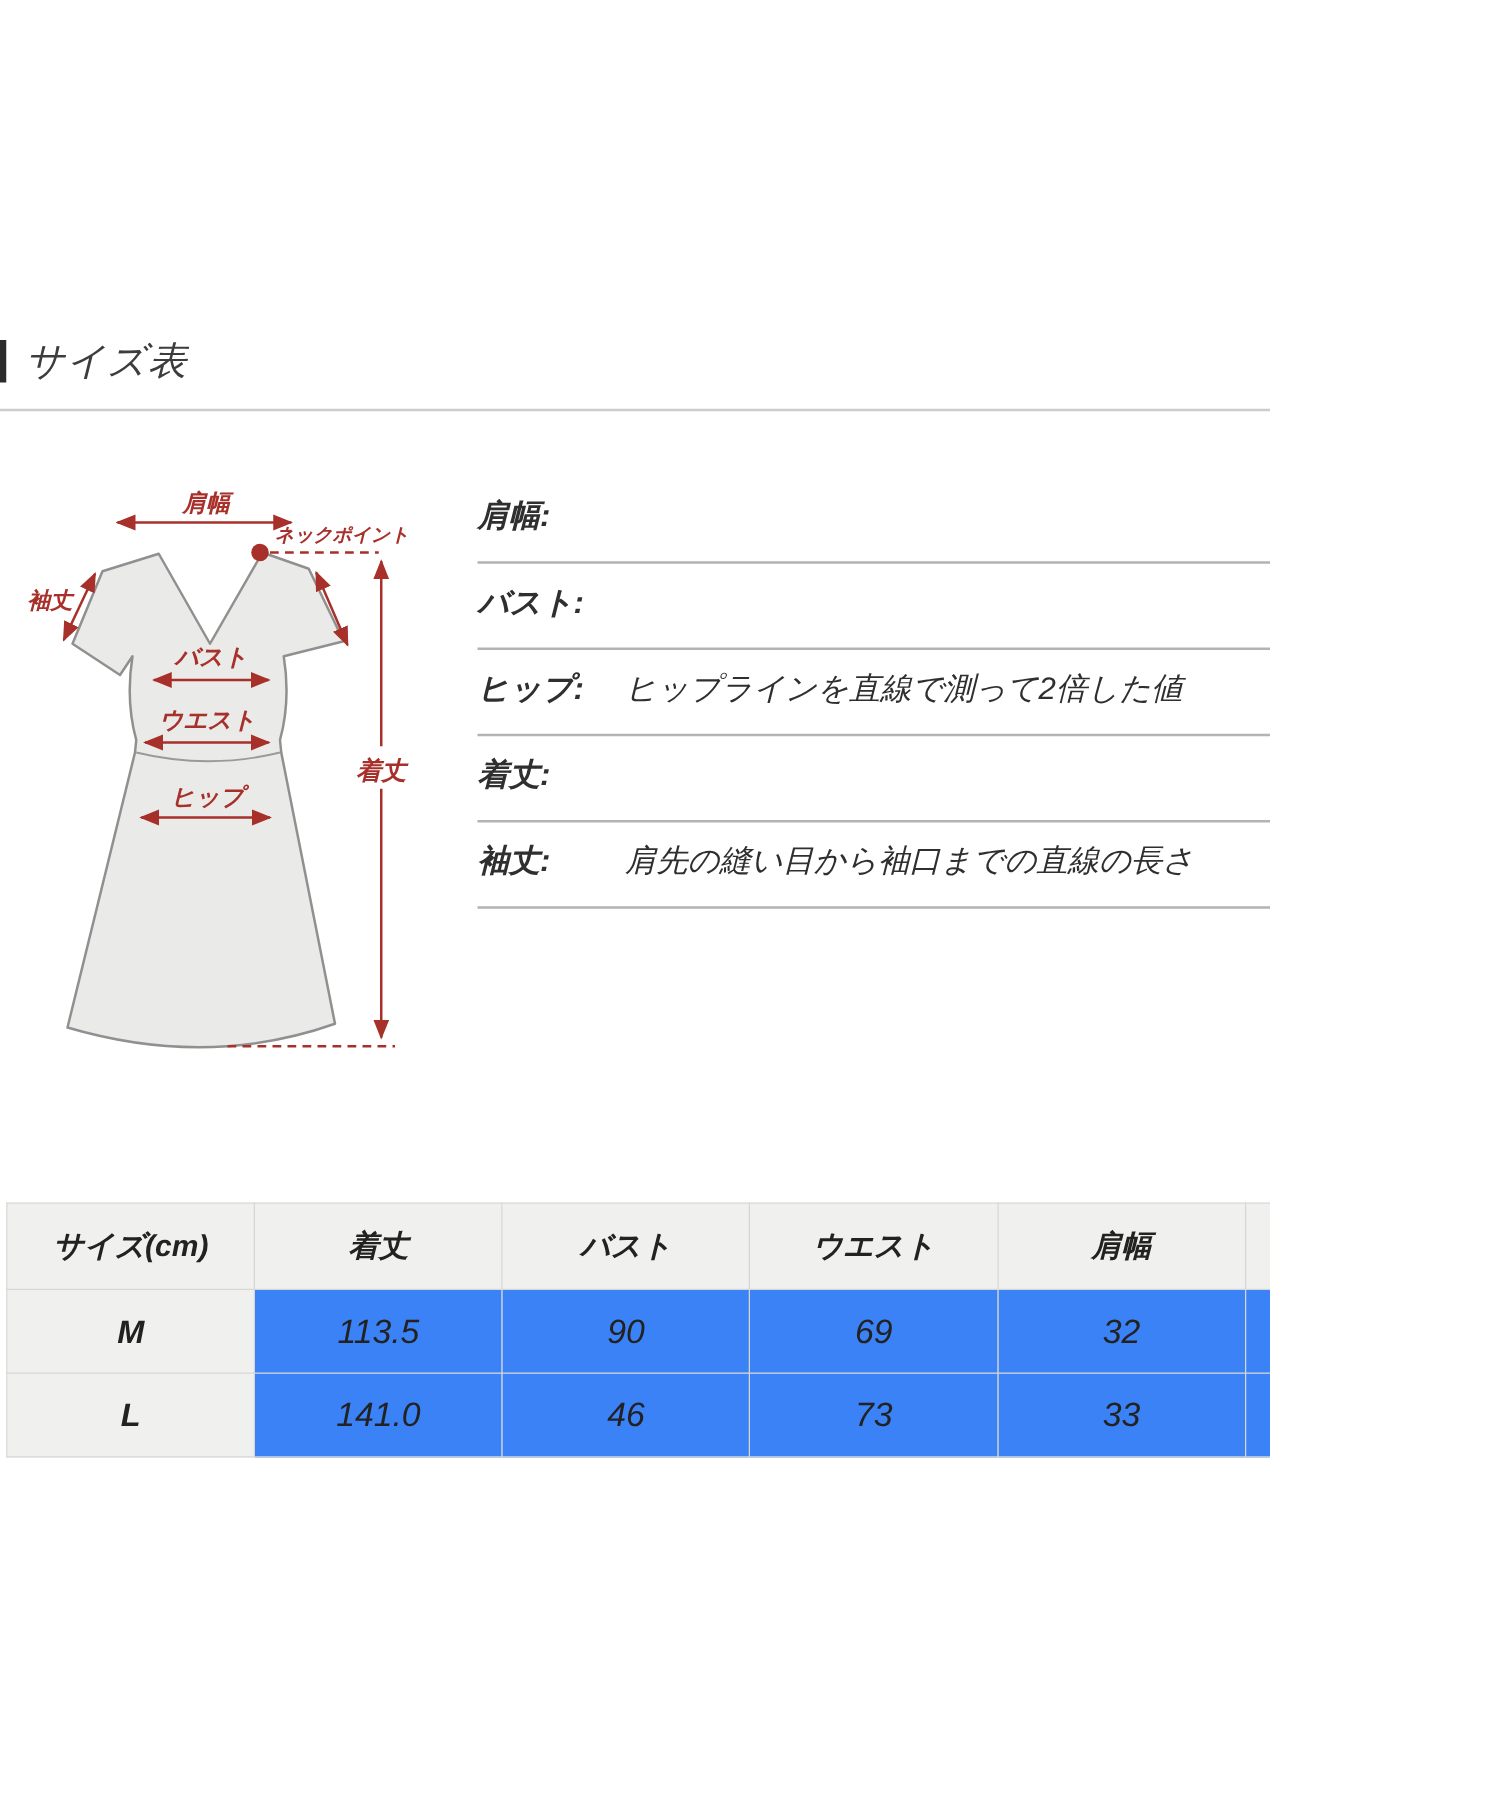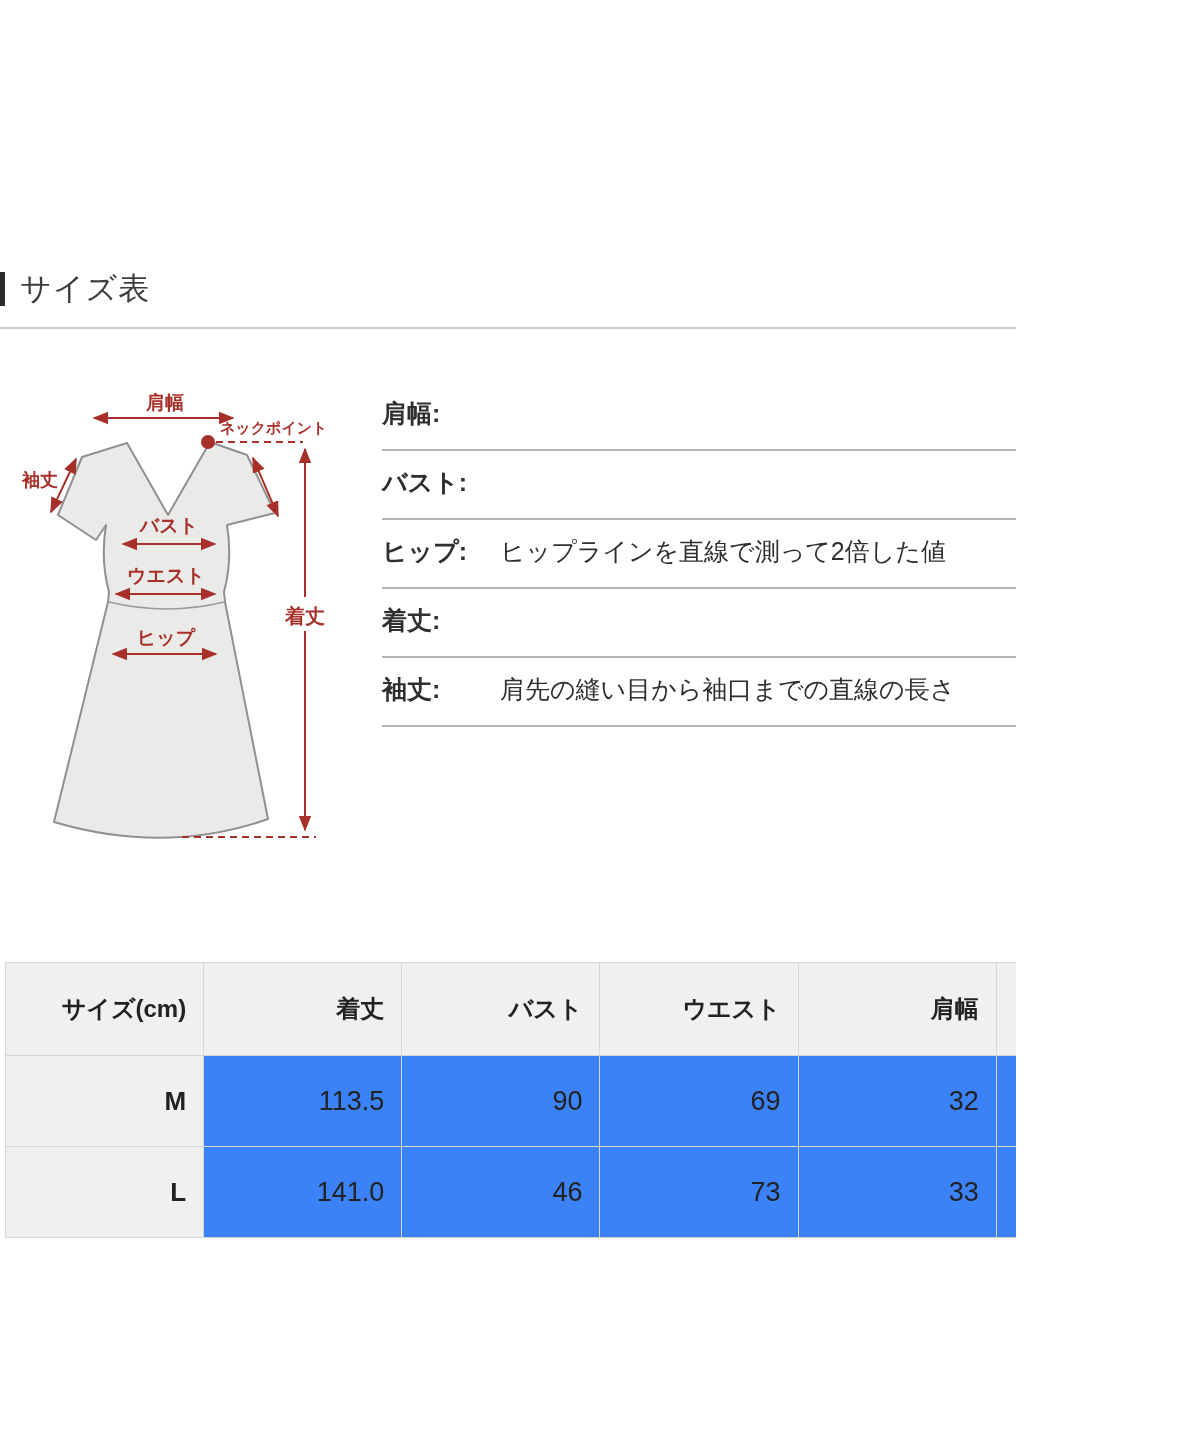--- a/index.html
+++ b/index.html
@@ -1,37 +1,37 @@
 <!DOCTYPE html>
 <html><head>
 <meta charset="utf-8">
 <style>
   html,body{margin:0;padding:0;background:#ffffff;}
   .canvas{position:relative;width:1016px;height:1440px;background:#ffffff;overflow:hidden;
-          font-family:"Liberation Sans",sans-serif;color:#2f2f2f;}
+          font-family:"Liberation Sans",sans-serif;color:#2f2f2f;font-style:italic;}
 
   
   .page-heading{position:absolute;top:269px;left:0;display:flex;align-items:center;height:40px;}
   .heading-bar{width:5px;height:34px;background:#2b2b2b;margin-right:15px;}
   .heading-text{font-size:31px;color:#3d3d3d;letter-spacing:1px;}
   .heading-rule{position:absolute;top:327px;left:0;width:1200px;height:2px;background:#cccccc;}
 
   
   .diagram{position:absolute;left:20px;top:385px;width:340px;height:480px;}
 
   
   .definitions{position:absolute;left:382px;top:382px;width:830px;}
   .def-row{display:flex;border-bottom:2px solid #b3b3b3;padding:13px 0 17px 0;}
   .def-term{flex:0 0 118px;width:118px;font-weight:bold;font-size:25px;line-height:37px;color:#2f2f2f;}
   .def-desc{flex:1;font-size:25px;line-height:37px;color:#2f2f2f;white-space:pre-line;}
   .red-dot{color:#a8302a;}
 
   
   .size-table{position:absolute;left:5px;top:962px;width:1190px;border-collapse:collapse;table-layout:fixed;}
-  .size-table th,.size-table td{border:1px solid #d6d6d6;text-align:right;vertical-align:middle;padding:17px;}
+  .size-table th,.size-table td{border:1px solid #d6d6d6;text-align:center;vertical-align:middle;padding:5px;}
   .size-table thead th{height:58px;background:#f0f0ee;font-size:24px;font-weight:bold;color:#222222;}
   .size-table tbody th{height:56px;background:#f0f0ee;font-size:26px;font-weight:bold;color:#222222;}
   .size-table tbody td{height:56px;background:#3b82f6;font-size:27px;font-weight:normal;color:#222222;}
 
   svg text{font-family:"Liberation Sans",sans-serif;}
 </style>
 </head>
 <body>
 
 <div class="canvas">

